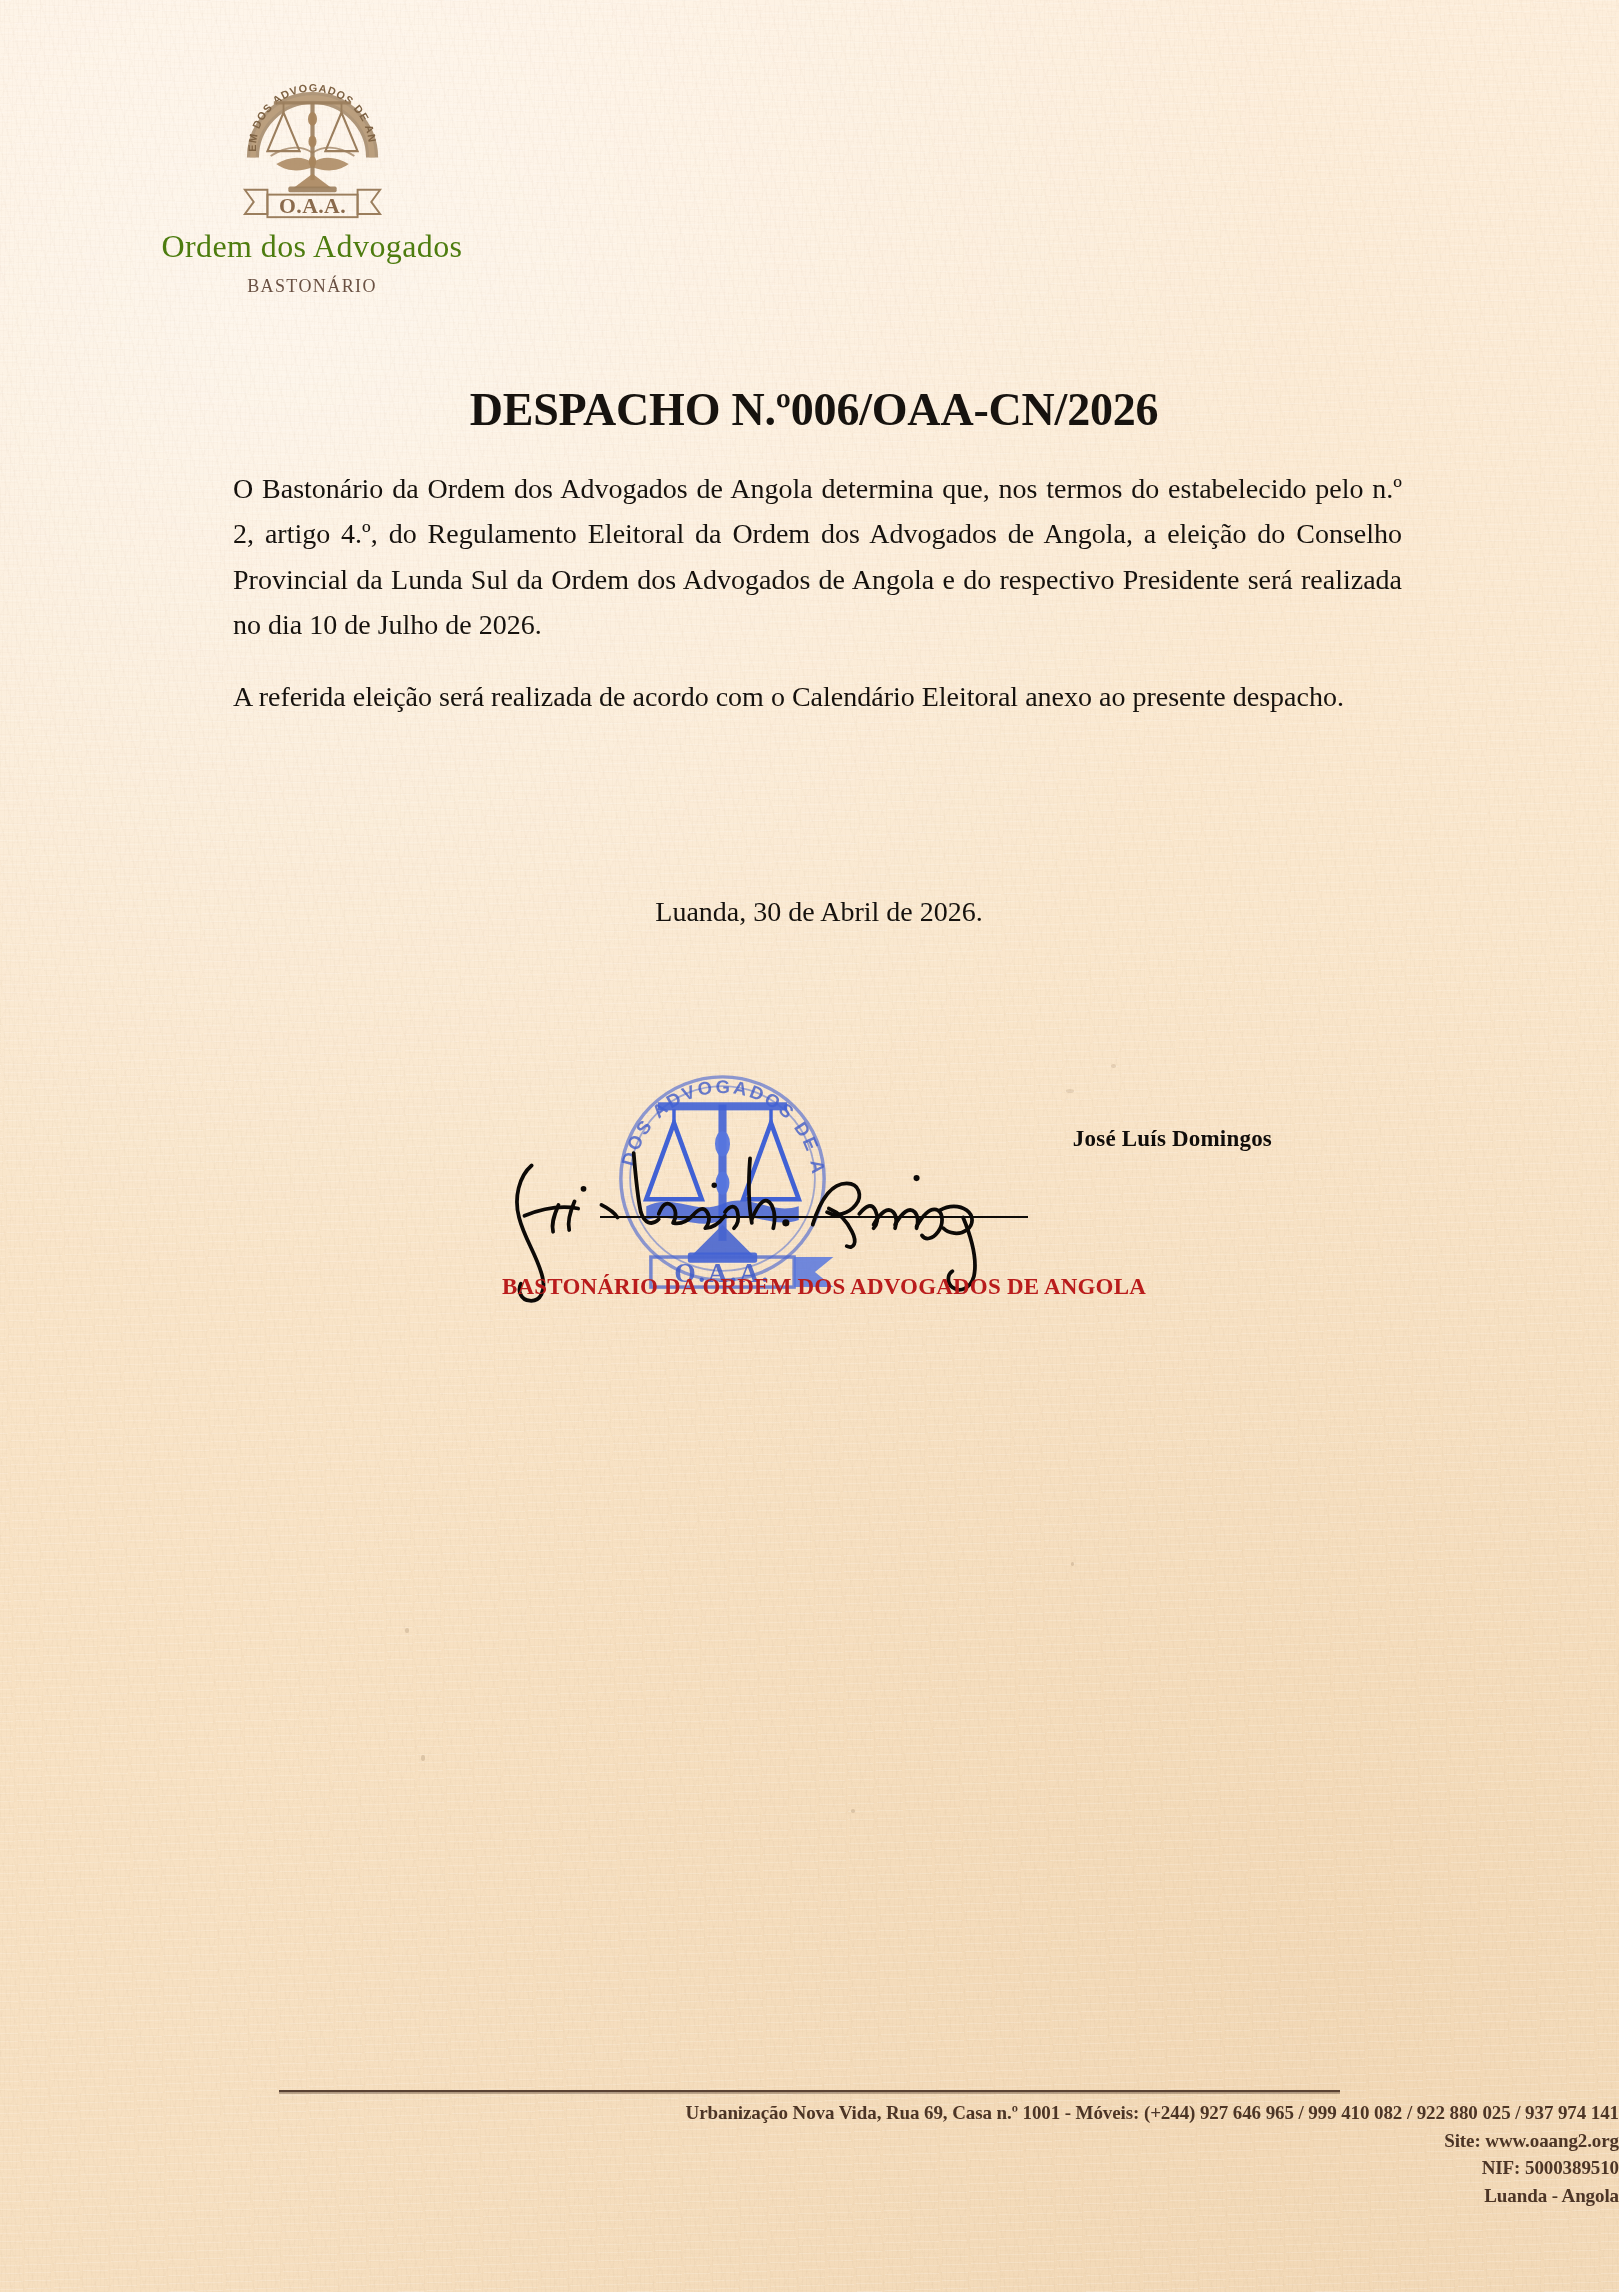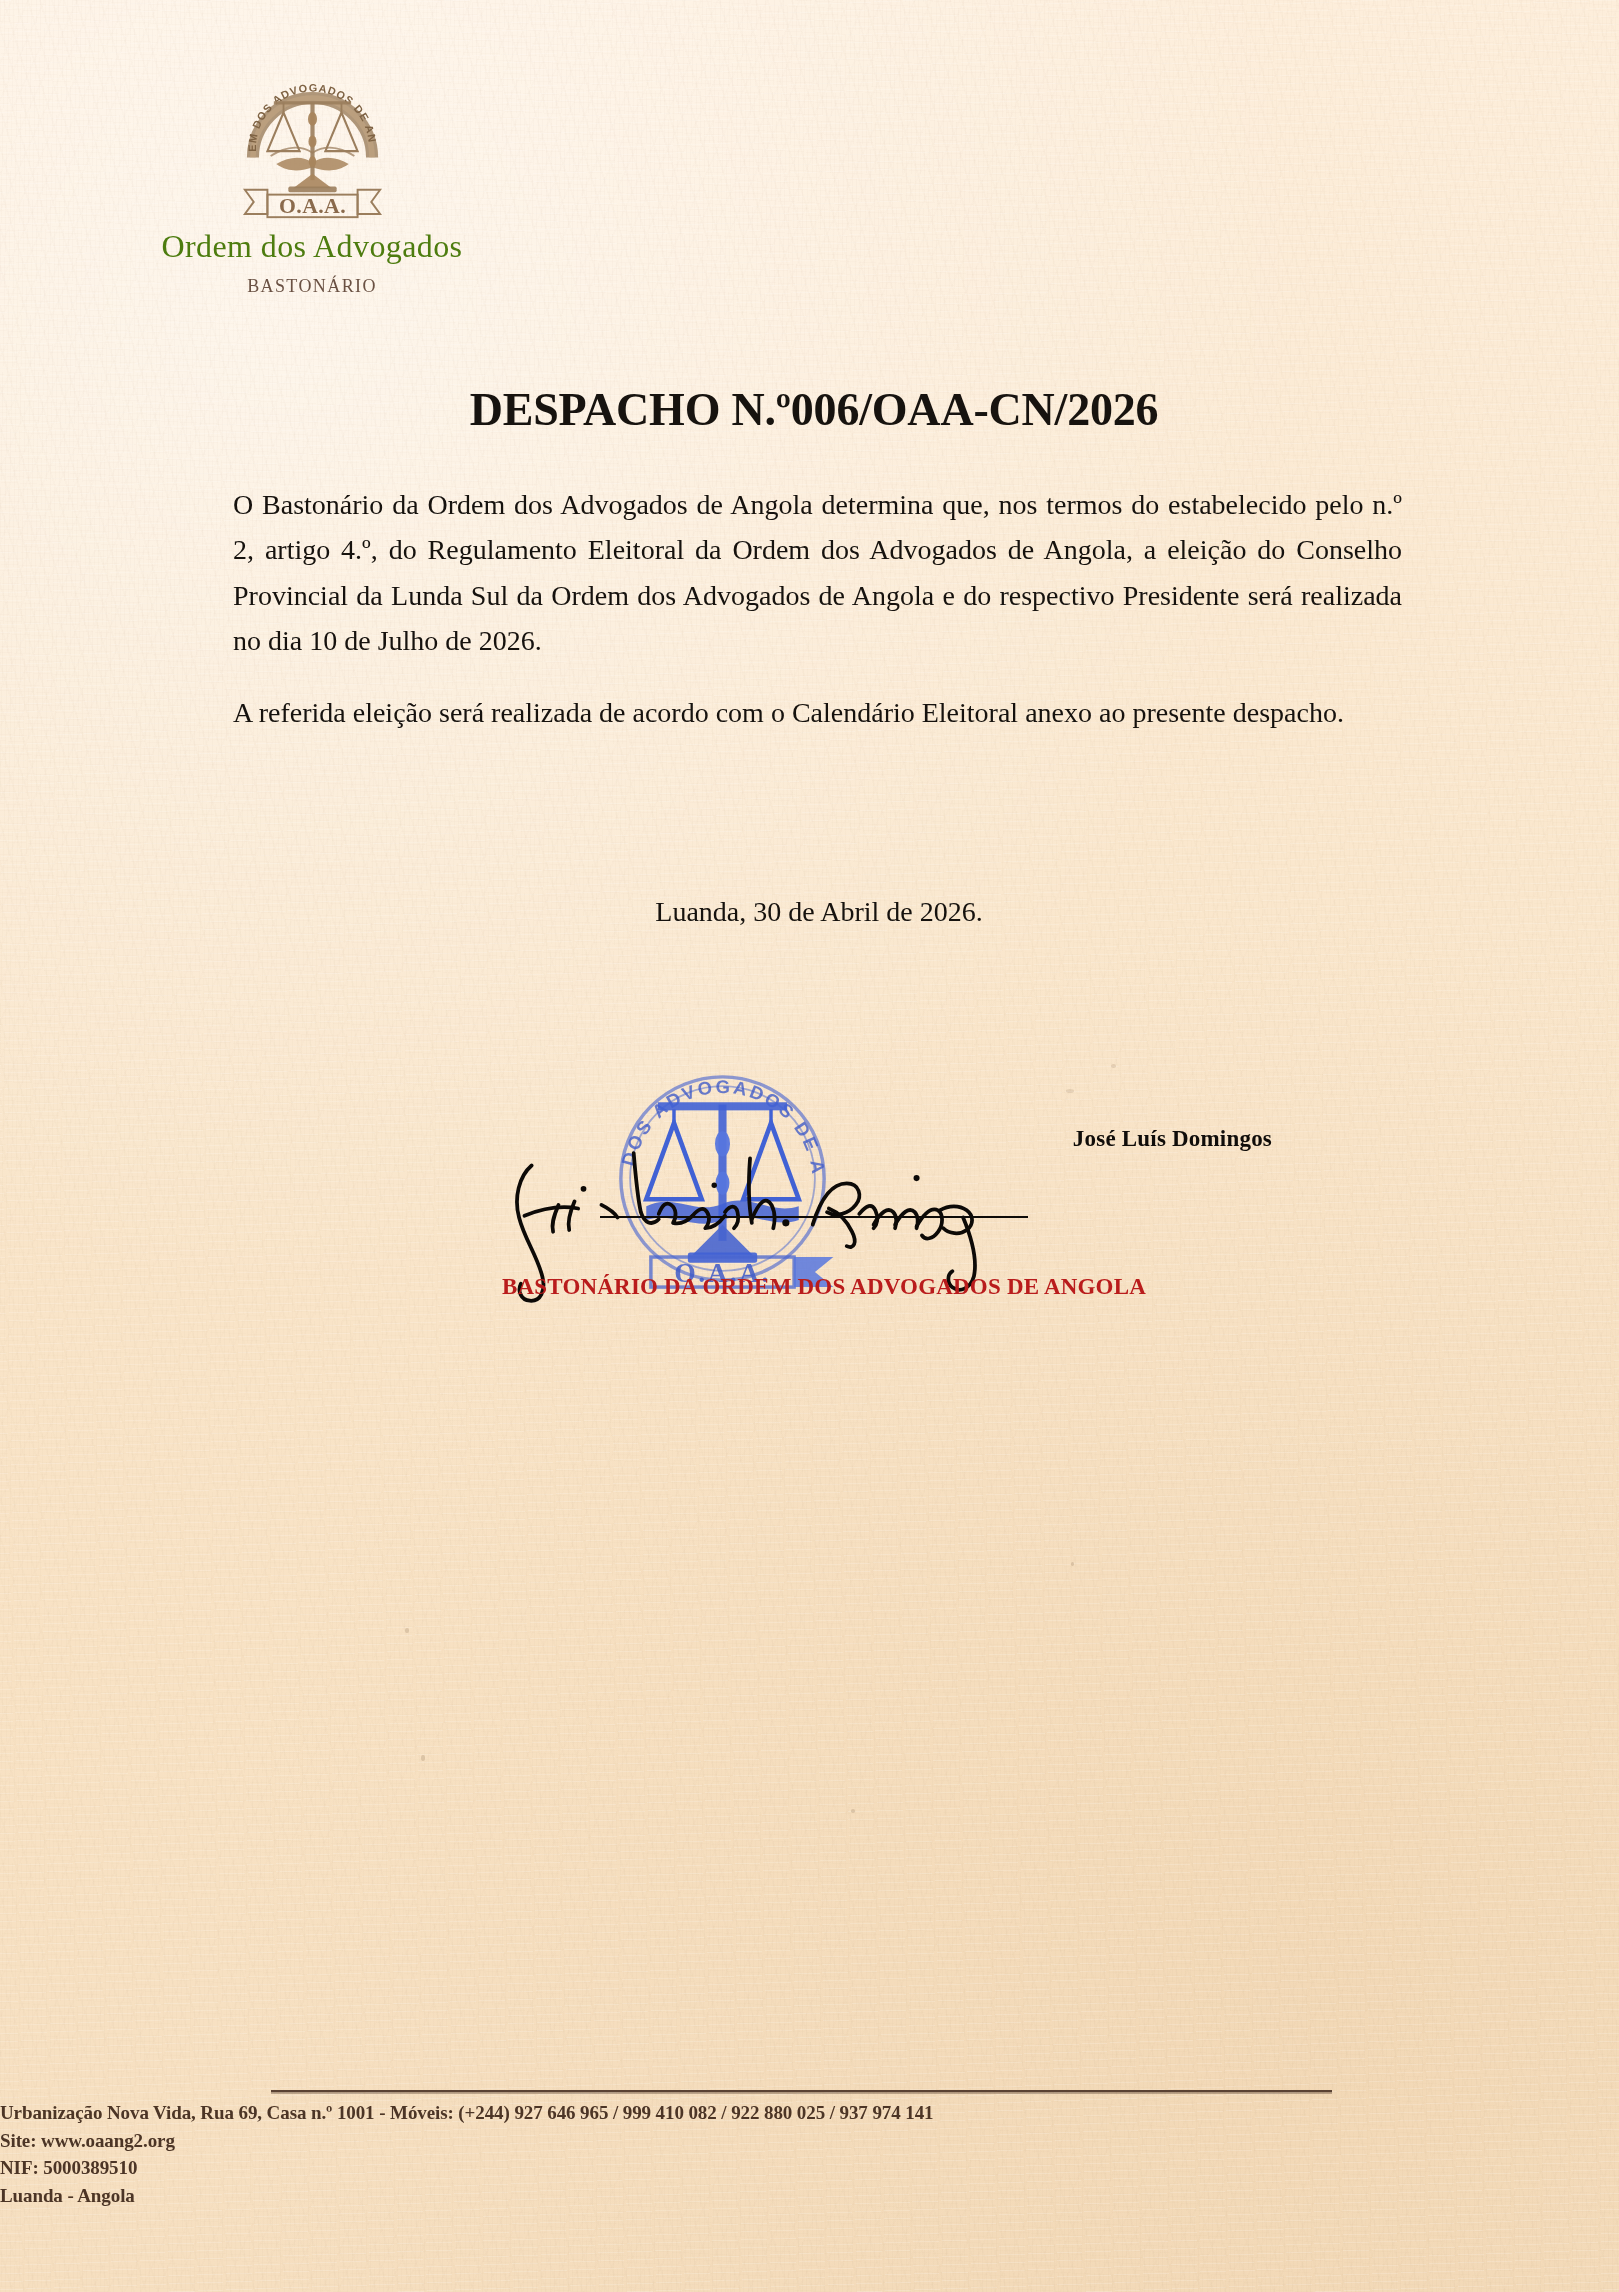--- a/index.html
+++ b/index.html
@@ -106,21 +106,21 @@
     top: 466px;
     width: 1169px;
   }
   .para {
     font-family: "Liberation Serif", "DejaVu Serif", serif;
     font-size: 28px;
     line-height: 1.62;
     color: #16120e;
     text-align: justify;
     text-justify: inter-word;
-    margin: 16px 0 27px 0;
+    margin: 0 0 27px 0;
   }
   .para:last-child { margin-bottom: 0; }
 
   .dateline {
     position: absolute;
     left: 0;
     right: 0;
     top: 896px;
     text-align: center;
     font-family: "Liberation Serif", "DejaVu Serif", serif;
@@ -194,23 +194,23 @@
     background: #b59a7e;
     border-radius: 50%;
     opacity: 0.4;
     z-index: 2;
   }
 
   
   .footer {
     position: absolute;
     left: 0;
-    right: 16px;
+    right: 0;
     top: 2090px;
-    text-align: left;
+    text-align: right;
   }
   .footer-rule {
     width: 1061px;
     margin: 0 auto 7.2px auto;
     height: 0;
     border-top: 2px solid #5a4233;
     box-shadow: 0 1.8px 0 0 rgba(90,66,51,0.45);
   }
   .footer-line {
     font-family: "Liberation Serif", "DejaVu Serif", serif;

